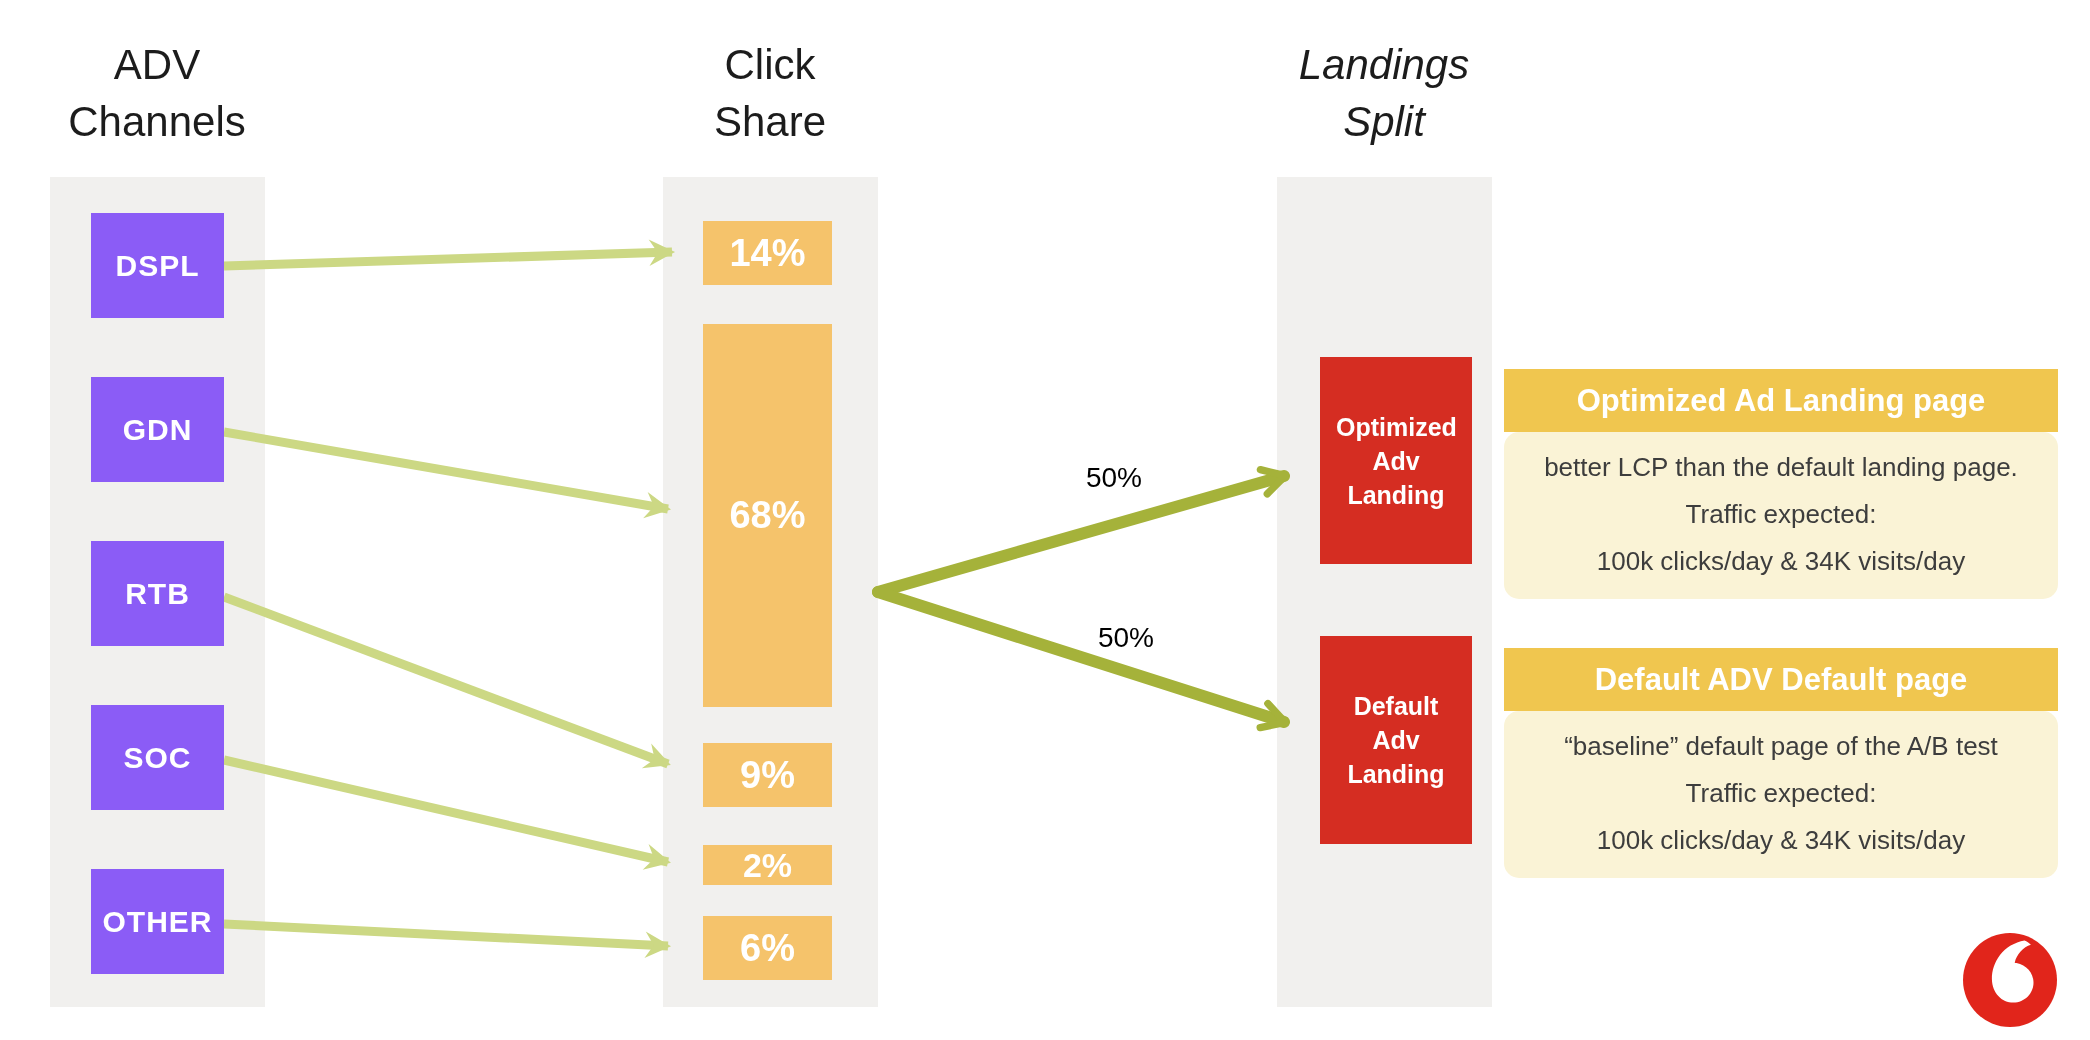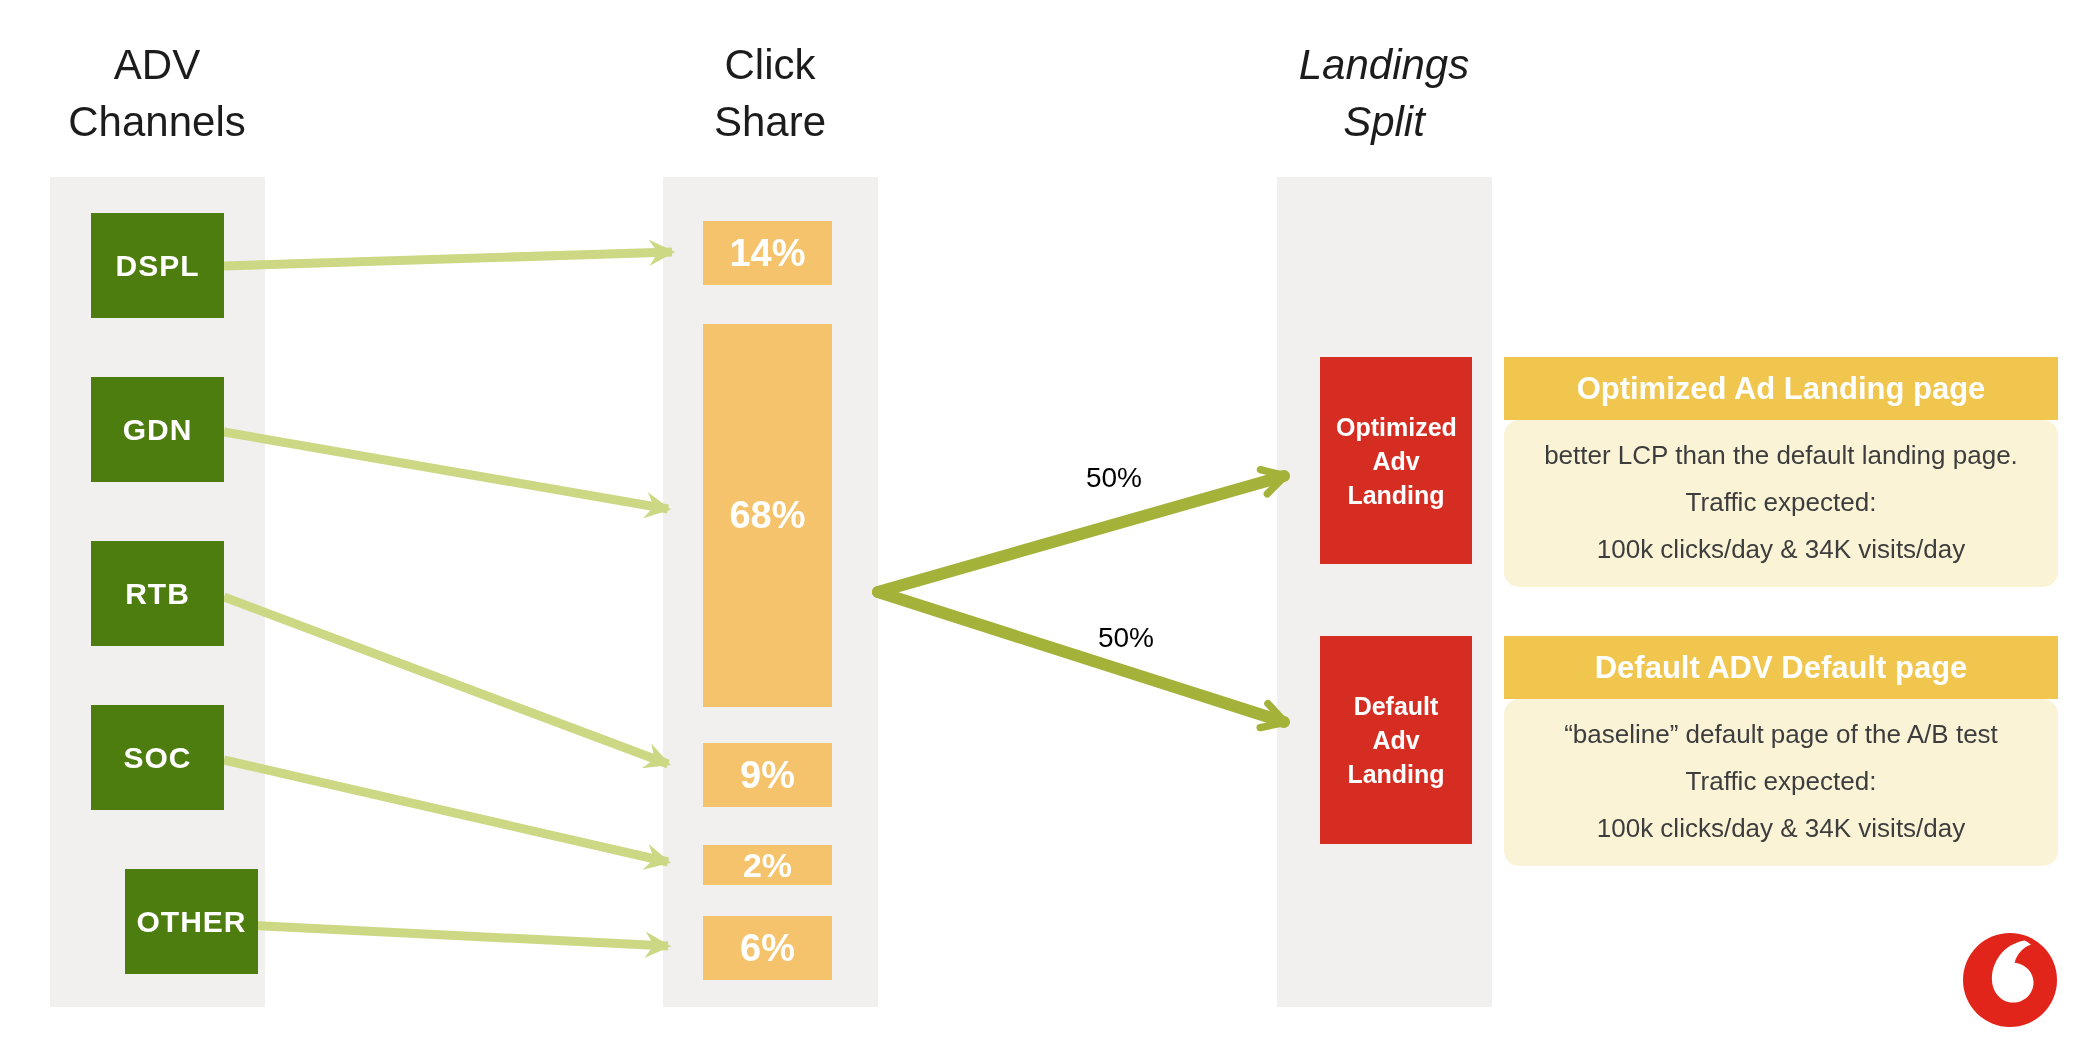--- a/index.html
+++ b/index.html
@@ -16,24 +16,24 @@
   
   .col-bg{position:absolute;top:177px;width:215px;height:830px;background:#f1f0ee;}
   #col-channels{left:50px;}
   #col-share{left:663px;}
   #col-landings{left:1277px;}
 
   
   .box{position:absolute;display:flex;align-items:center;justify-content:center;
        color:#ffffff;font-weight:700;}
 
-  .chan{left:91px;width:133px;height:105px;background:#4d7c0f;
+  .chan{left:91px;width:133px;height:105px;background:#8b5cf6;
         font-size:30px;letter-spacing:1px;}
   #chan-dspl{top:213px;} #chan-gdn{top:377px;} #chan-rtb{top:541px;}
-  #chan-soc{top:705px;} #chan-other{top:869px;margin-left:34px;}
+  #chan-soc{top:705px;} #chan-other{top:869px;}
 
   .share{left:703px;width:129px;background:#f5c36b;font-size:38px;}
   #share-14{top:221px;height:64px;}
   #share-68{top:324px;height:383px;}
   #share-9{top:743px;height:64px;}
   #share-2{top:845px;height:40px;font-size:34px;}
   #share-6{top:916px;height:64px;}
 
   .landing{left:1320px;width:152px;background:#d52d22;}
   #landing-optimized{top:357px;height:207px;}
@@ -44,21 +44,21 @@
   
   .pct{position:absolute;width:140px;text-align:center;font-size:28px;color:#000000;}
   #pct-top{left:1044px;top:462px;}
   #pct-bottom{left:1056px;top:622px;}
 
   
   .card{position:absolute;left:1504px;width:554px;}
   #card-optimized{top:357px;}
   #card-default{top:636px;}
   .card-header{height:63px;line-height:63px;background:#f0c64f;color:#ffffff;
-               text-align:center;font-size:31px;font-weight:700;}
+               text-align:center;font-size:31px;font-weight:700;margin-top:12px;}
   .card-body{background:#faf3d6;color:#3d3d3d;text-align:center;
              font-size:26px;line-height:47px;padding:12px 8px 14px 8px;border-radius:15px;}
 
   
   #arrow-layer{position:absolute;left:0;top:0;width:2090px;height:1040px;}
   #logo{position:absolute;left:1963px;top:933px;width:94px;height:94px;}
 </style>
 </head>
 <body>
 

